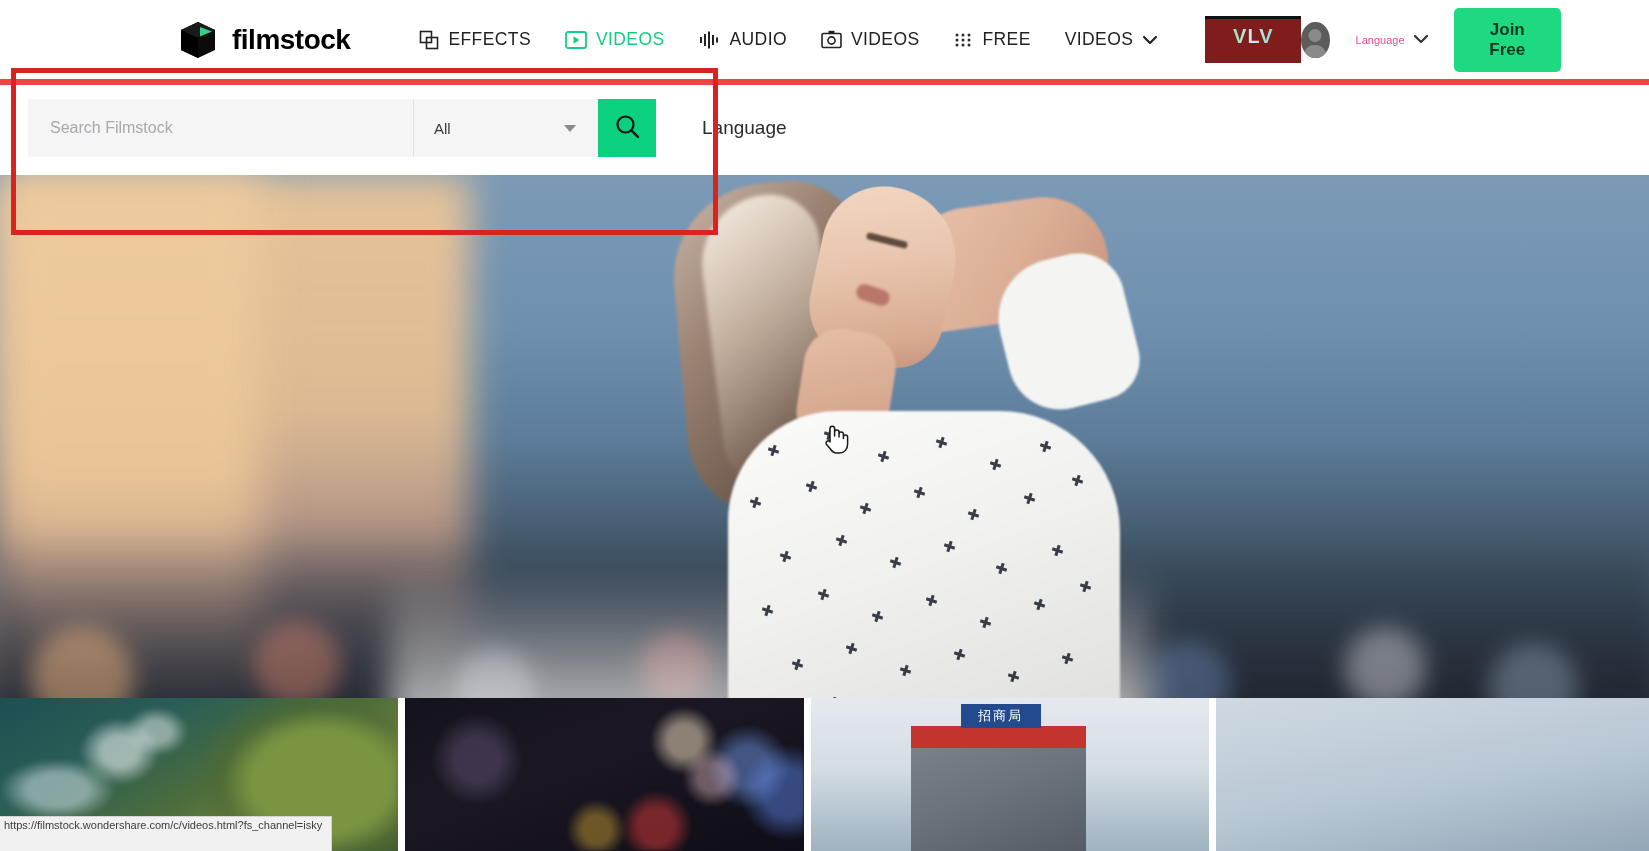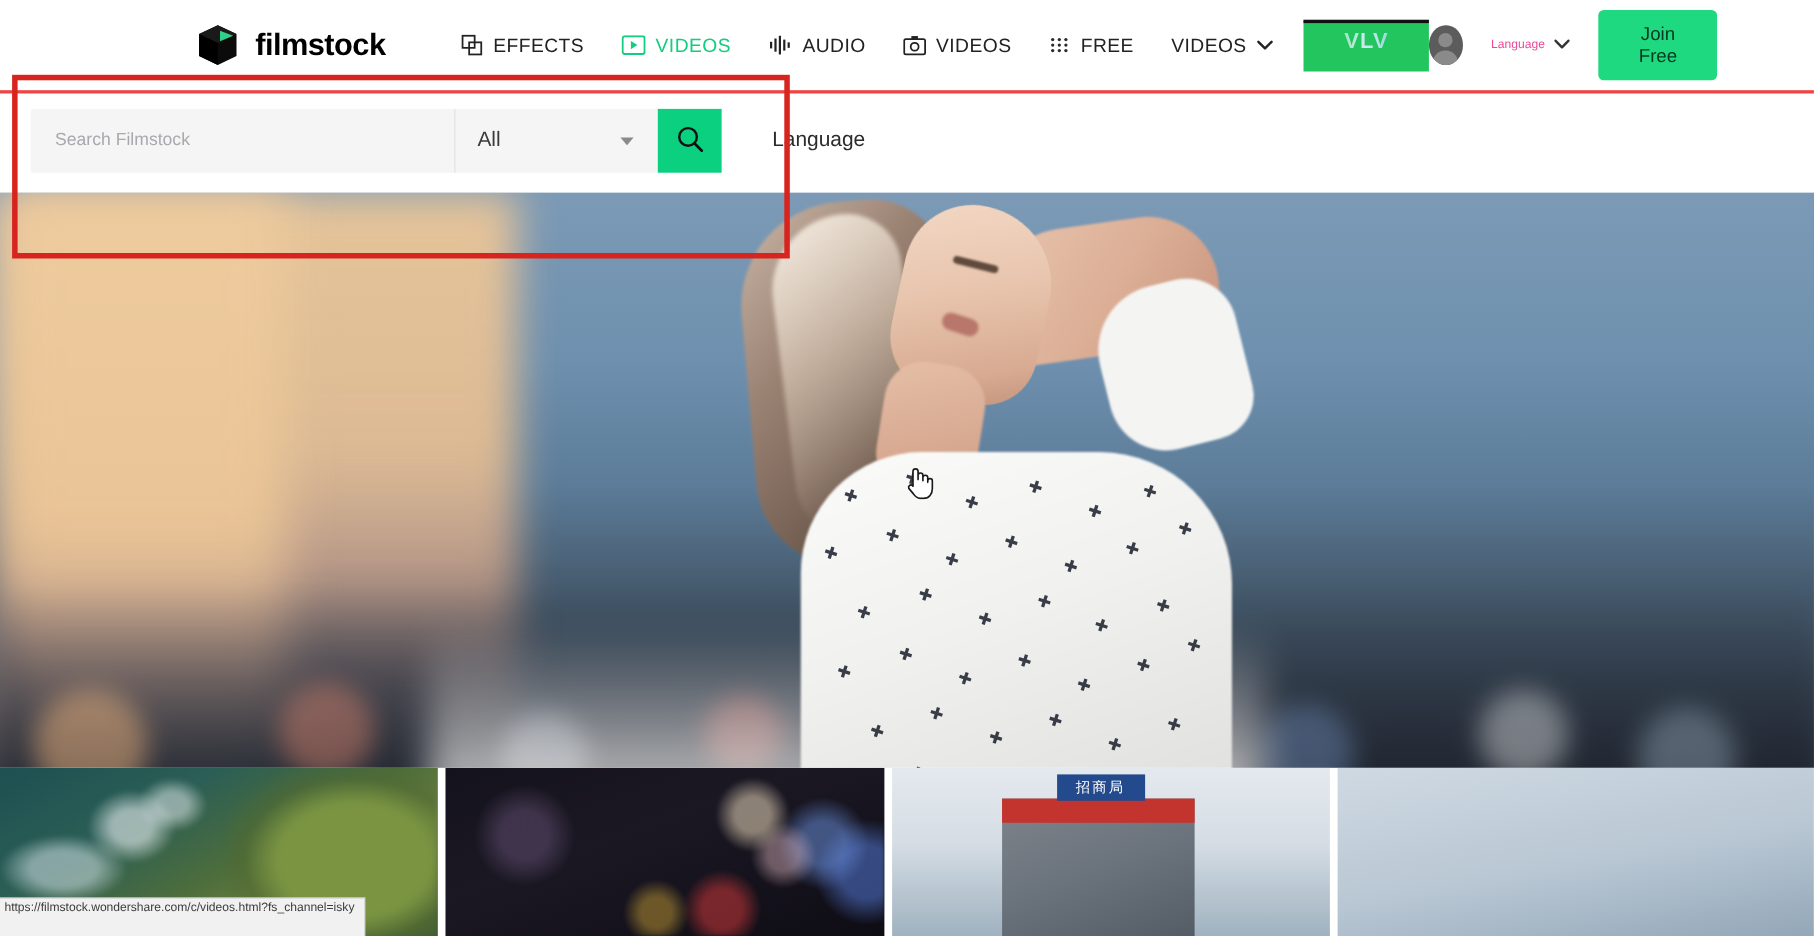--- a/index.html
+++ b/index.html
@@ -16,21 +16,21 @@
     overflow: hidden;
     background: #fff;
   }
 
   
   .header {
     position: absolute; top: 0; left: 0;
     width: 1649px; height: 85px;
     background: #ffffff;
     display: flex; align-items: center;
-    border-bottom: 3px solid #ef4444;
+    border-bottom: 6px solid #ef4444;
     z-index: 30;
   }
   .brand {
     display: flex; align-items: center;
     margin-left: 176px;
     gap: 12px;
   }
   .brand-logo { width: 44px; height: 44px; position: relative; }
   .brand-name {
     font-size: 28px; font-weight: bold; color: #000;
@@ -43,23 +43,23 @@
     padding: 0 17px; height: 50px;
     cursor: pointer; white-space: nowrap;
   }
   .nav-label {
     font-size: 17.5px; color: #222; letter-spacing: 0.4px;
   }
   .nav-item.active .nav-label { color: #16cc7f; }
   .nav-icon { display: inline-flex; align-items: center; justify-content: center; }
 
   .promo-thumb {
-    width: 114px; height: 47px;
-    background: #22c55e;
-    margin-left: 10px;
+    width: 96px; height: 47px;
+    background: #7f1d1d;
+    margin-left: 30px;
     position: relative;
     overflow: hidden;
     cursor: pointer;
     border-top: 3px solid #111;
   }
   .promo-thumb .glow {
     position: absolute; left: 0; right: 0; top: 6px;
     text-align: center;
     font-size: 20px; font-weight: bold; letter-spacing: 1px;
     background: linear-gradient(90deg,#2fd3c4 0%,#8ee6a6 25%,#cfe9f5 50%,#7fd8c9 75%,#3bb7d8 100%);
@@ -86,21 +86,21 @@
     content: ""; position: absolute; left: 50%; top: 23px;
     transform: translateX(-50%);
     width: 23px; height: 18px; border-radius: 11px 11px 0 0; background: #8a8a8a;
   }
   .lang {
     display: flex; align-items: center; gap: 9px;
     font-size: 11px; color: #ec4899; cursor: pointer;
   }
   .join-btn {
     background: #1ed97f; color: #06361f;
-    font-size: 17px; font-weight: normal;
+    font-size: 17px; font-weight: bold;
     padding: 12px 24px; border: none; border-radius: 5px;
     cursor: pointer; font-family: "Liberation Sans", sans-serif;
   }
 
   
   .search-strip {
     position: absolute; top: 85px; left: 0;
     width: 1649px; height: 90px;
     background: #ffffff;
     z-index: 25;
@@ -122,21 +122,21 @@
     font-family: "Liberation Sans", sans-serif;
   }
   .search-input::placeholder { color: #a8a8ae; }
   .search-select {
     width: 185px; height: 58px;
     border-left: 1px solid #e2e2e2;
     display: flex; align-items: center; justify-content: space-between;
     padding: 0 22px 0 20px;
     cursor: pointer;
   }
-  .search-select-label { font-size: 19px; color: #3a3a3a; }
+  .search-select-label { font-size: 15px; color: #3a3a3a; }
   .caret-sm {
     width: 0; height: 0;
     border-left: 6px solid transparent;
     border-right: 6px solid transparent;
     border-top: 7px solid #8a8a8a;
   }
   .search-btn {
     width: 58px; height: 58px;
     background: #0ad07f; border: none;
     display: flex; align-items: center; justify-content: center;

